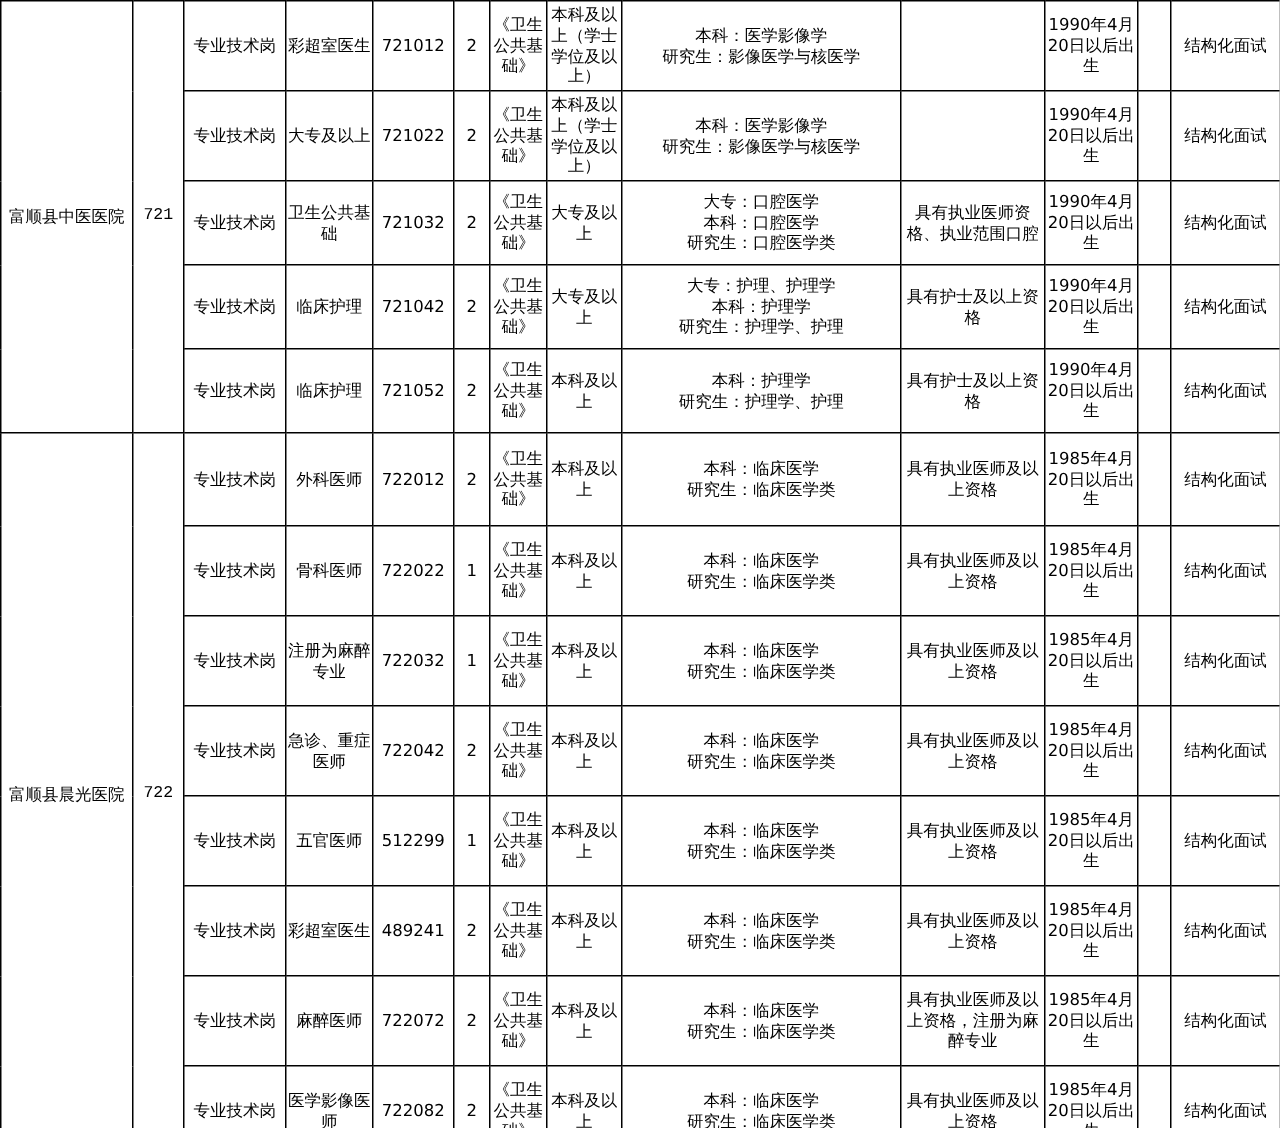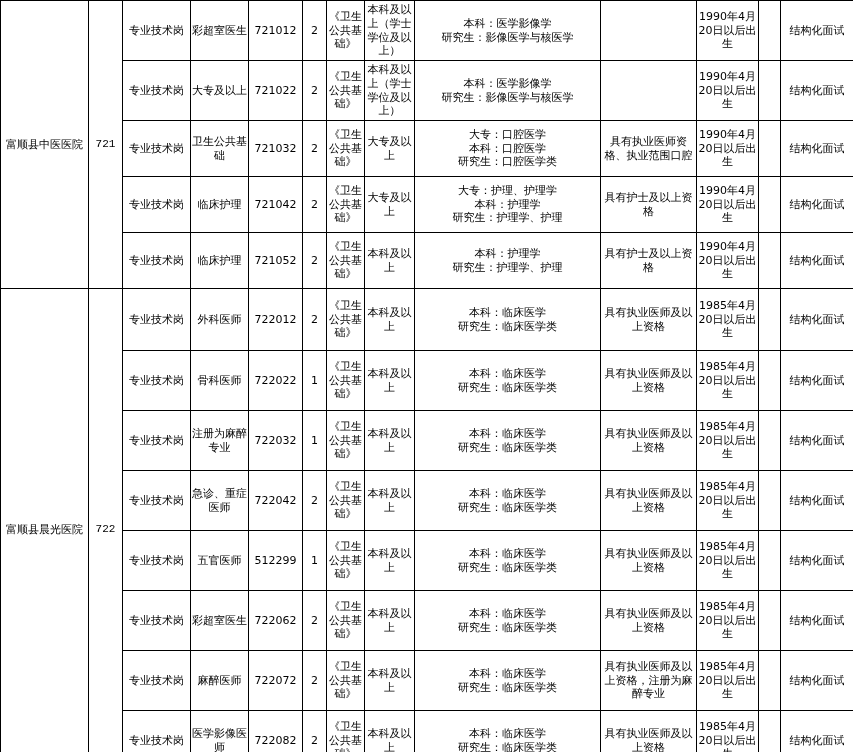--- a/index.html
+++ b/index.html
@@ -223,21 +223,21 @@
           <td class="tiny">本科及以上</td>
           <td class="left tiny">本科：临床医学<br>研究生：临床医学类</td>
           <td class="tiny">具有执业医师及以上资格</td>
           <td class="tiny">1985年4月20日以后出生</td>
           <td></td>
           <td>结构化面试</td>
         </tr>
         <tr style="height: 60px;">
           <td>专业技术岗</td>
           <td>彩超室医生</td>
-          <td>722062</td>
+          <td>489241</td>
           <td>2</td>
           <td class="vert">《卫生公共基础》</td>
           <td class="tiny">本科及以上</td>
           <td class="left tiny">本科：临床医学<br>研究生：临床医学类</td>
           <td class="tiny">具有执业医师及以上资格</td>
           <td class="tiny">1985年4月20日以后出生</td>
           <td></td>
           <td>结构化面试</td>
         </tr>
         <tr style="height: 60px;">

